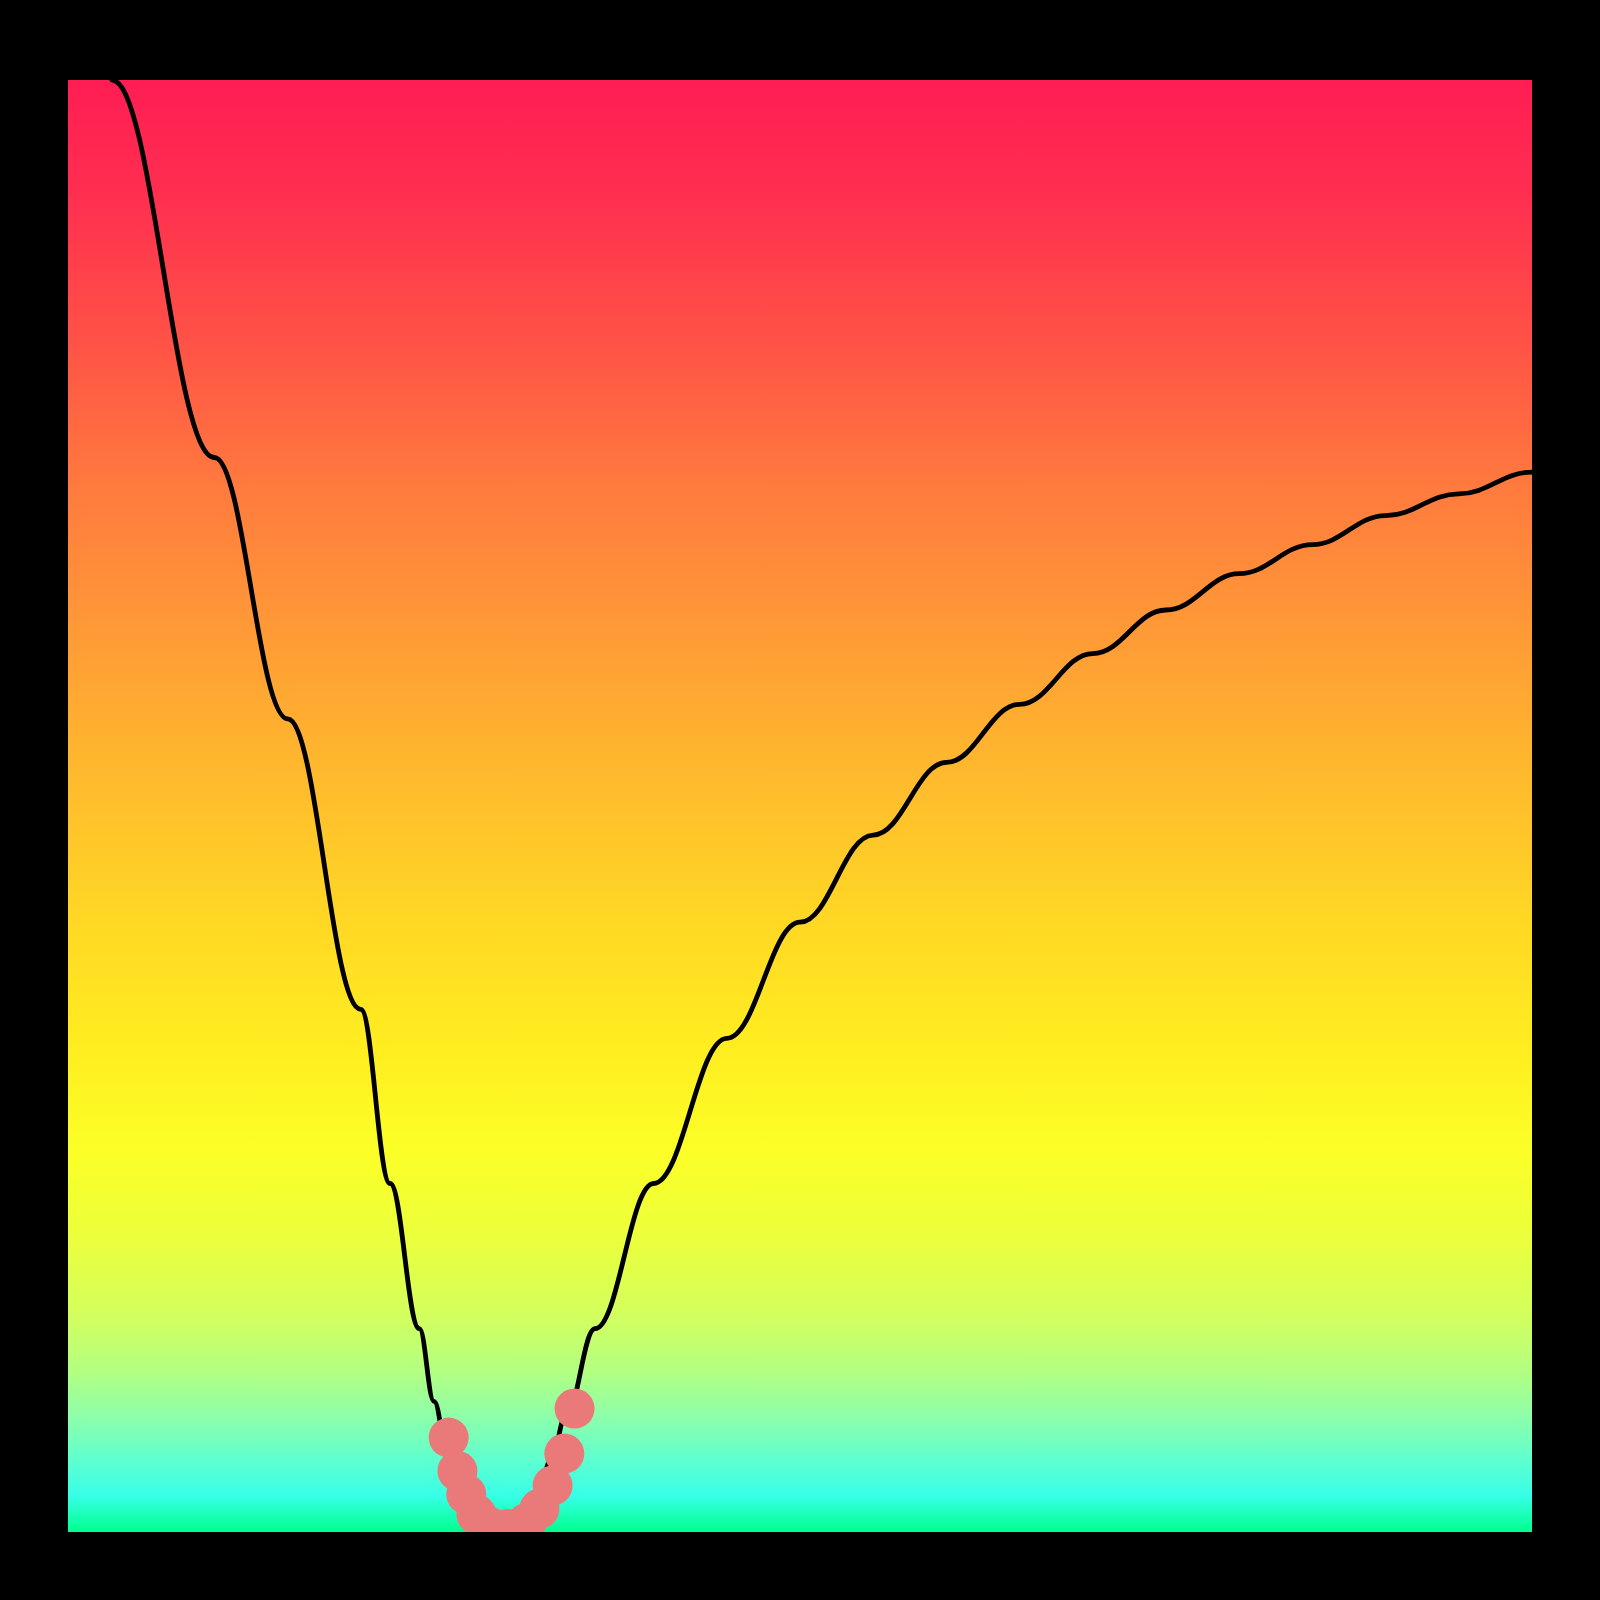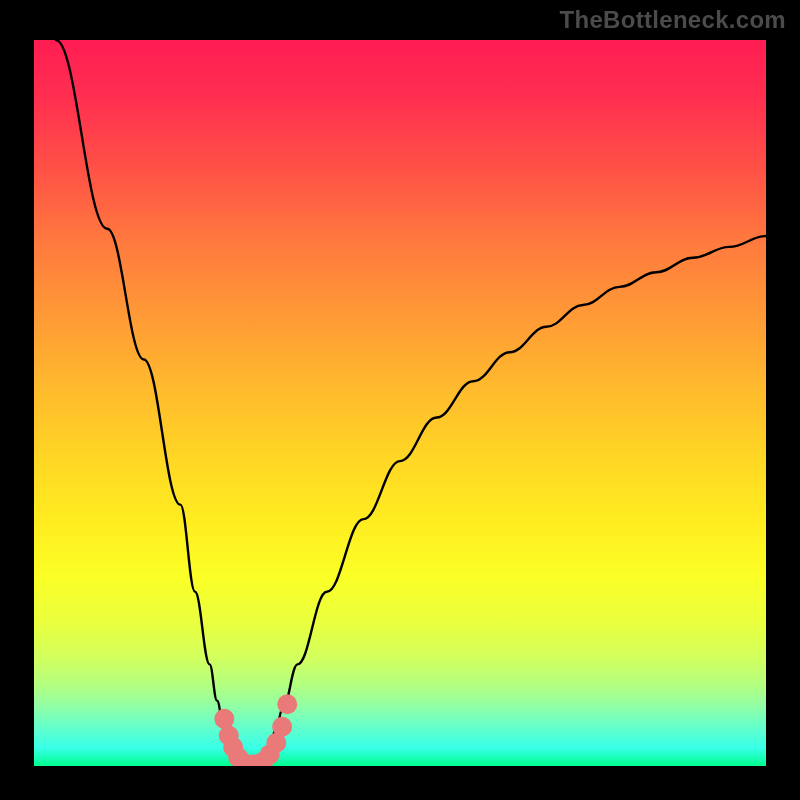--- a/index.html
+++ b/index.html
@@ -75,21 +75,20 @@
     top: 0;
     width: 100%;
     height: 100%;
     z-index: 3;
   }
 </style>
 </head>
 <body>
 
 <div class="frame">
-  <div class="watermark">TheBottleneck.com</div>
 
   <div class="plot-outer">
     <div class="gradient"></div>
 
     <svg class="curves" viewBox="0 0 732 726" preserveAspectRatio="none">
       <path id="curve-path" fill="none" stroke="#000" stroke-width="2.4" stroke-linecap="round" d="M 21.96 0 C 42.456 0 52.704 188.76 73.2 188.76 C 87.84 188.76 95.16 319.43999999999994 109.8 319.43999999999994 C 124.44 319.43999999999994 131.76 464.64 146.4 464.64 C 152.256 464.64 155.184 551.76 161.04 551.76 C 166.896 551.76 169.824 624.36 175.68 624.36 C 178.608 624.36 180.072 660.66 183 660.66 C 185.928 660.66 187.392 689.7 190.32 689.7 C 193.248 689.7 194.71200000000002 711.48 197.64000000000001 711.48 C 200.568 711.48 202.032 722.37 204.96 722.37 C 207.888 722.37 209.35199999999998 726 212.27999999999997 726 C 215.20799999999997 726 216.672 726 219.6 726 C 222.528 726 223.992 722.37 226.92 722.37 C 229.84799999999998 722.37 231.312 711.48 234.24 711.48 C 237.168 711.48 238.632 689.7 241.56 689.7 C 244.488 689.7 245.95200000000003 667.92 248.88000000000002 667.92 C 254.73600000000002 667.92 257.664 624.36 263.52 624.36 C 275.23199999999997 624.36 281.088 551.76 292.8 551.76 C 307.44 551.76 314.76000000000005 479.15999999999997 329.40000000000003 479.15999999999997 C 344.04 479.15999999999997 351.36 421.08 366 421.08 C 380.64 421.08 387.96000000000004 377.52000000000004 402.6 377.52000000000004 C 417.24 377.52000000000004 424.56 341.21999999999997 439.2 341.21999999999997 C 453.84 341.21999999999997 461.16 312.18000000000006 475.8 312.18000000000006 C 490.44 312.18000000000006 497.76 286.77000000000004 512.4 286.77000000000004 C 527.04 286.77000000000004 534.36 264.99 549 264.99 C 563.64 264.99 570.96 246.83999999999997 585.6 246.83999999999997 C 600.24 246.83999999999997 607.56 232.31999999999994 622.1999999999999 232.31999999999994 C 636.84 232.31999999999994 644.16 217.8 658.8000000000001 217.8 C 673.44 217.8 680.76 206.90999999999997 695.4 206.90999999999997 C 710.04 206.90999999999997 717.36 196.01999999999998 732 196.01999999999998"></path>
     </svg>
 
     <svg class="beads" viewBox="0 0 732 726" preserveAspectRatio="none">
       <g id="beads-group">

